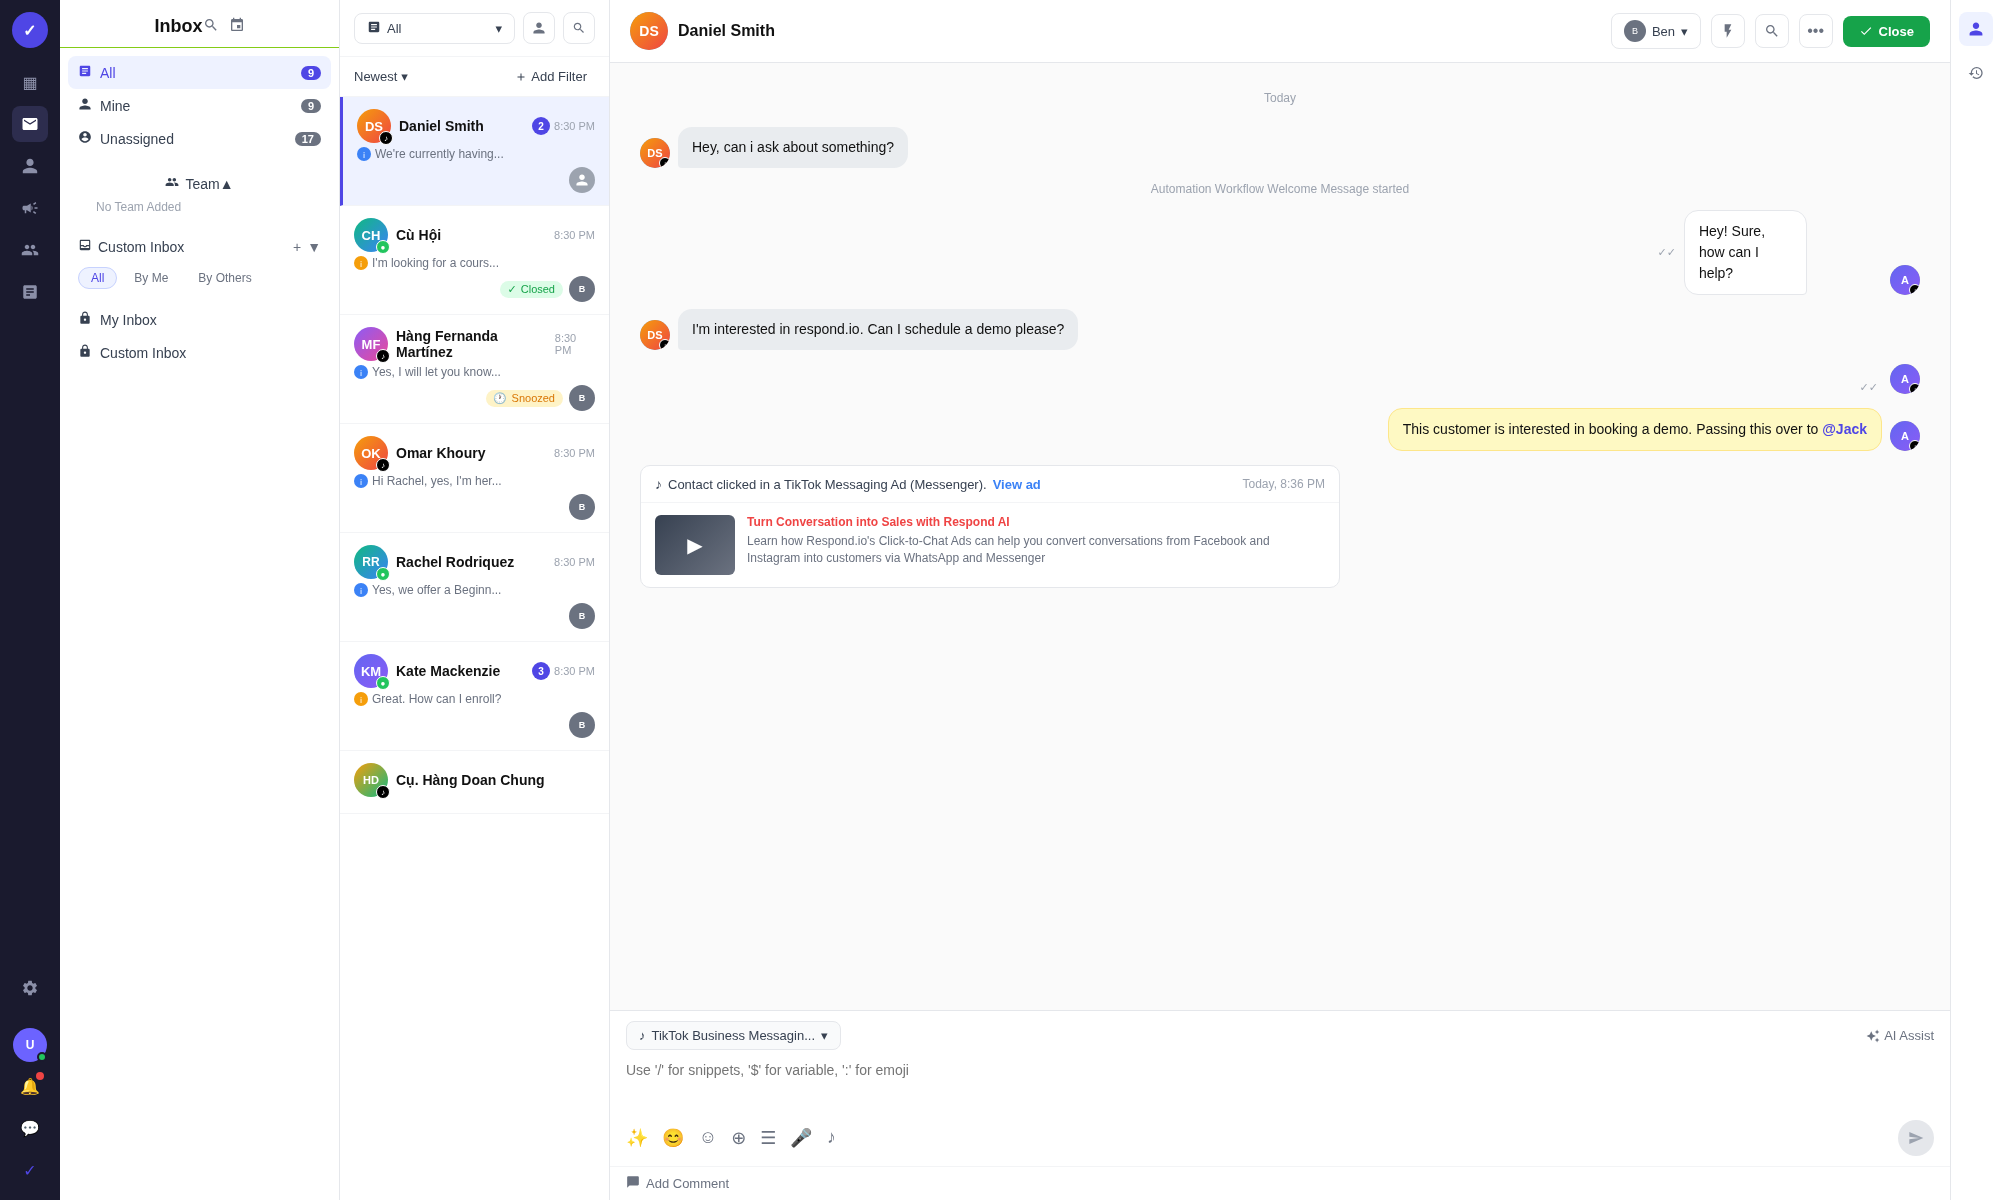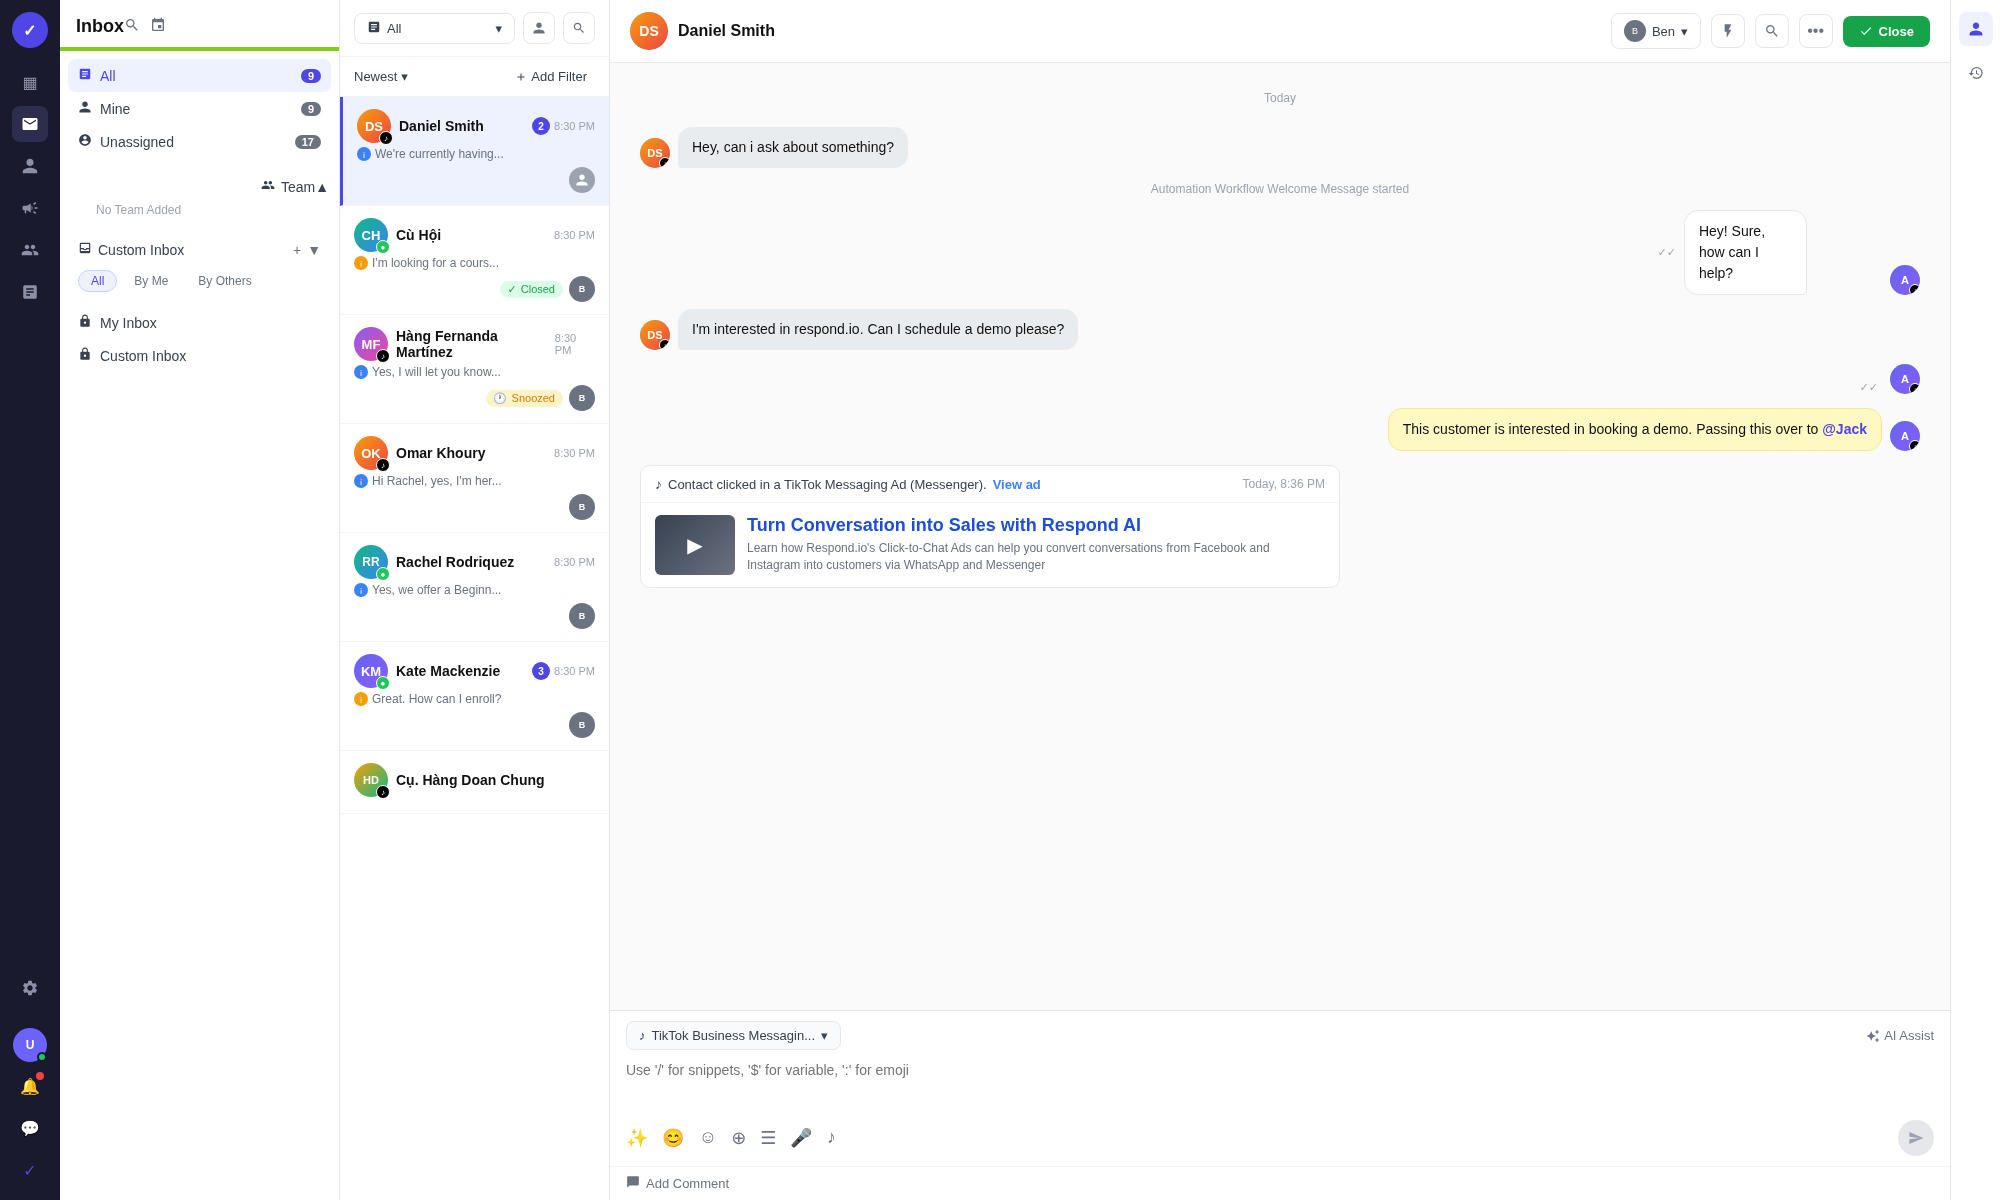--- a/index.html
+++ b/index.html
@@ -22,38 +22,38 @@
     }
     .icon-bar .badge-dot {
       width: 10px; height: 10px; background: #22c55e; border-radius: 50%; position: absolute; bottom: 0; right: 0; border: 2px solid #1a1a2e;
     }
 
     
     .sidebar {
       width: 280px; min-width: 280px; background: #fff; border-right: 1px solid #e5e7eb; display: flex; flex-direction: column; overflow-y: auto;
     }
     .sidebar-header {
-      display: flex; align-items: center; justify-content: flex-start; padding: 16px 16px 10px; border-bottom: 4px solid #84cc16;
+      display: flex; align-items: center; justify-content: center; padding: 16px 16px 10px; border-bottom: 1px solid #84cc16;
     }
     .sidebar-title { font-size: 18px; font-weight: 700; color: #111; }
     .sidebar-header-icons { display: flex; gap: 10px; color: #6b7280; }
     .sidebar-header-icons span { cursor: pointer; font-size: 16px; }
 
     .sidebar-nav { padding: 8px 8px; }
     .sidebar-nav-item {
       display: flex; align-items: center; justify-content: space-between; padding: 8px 10px; border-radius: 8px; cursor: pointer; color: #374151; font-size: 14px; font-weight: 500;
     }
     .sidebar-nav-item.active { background: #eef2ff; color: #4f46e5; }
     .sidebar-nav-item .left { display: flex; align-items: center; gap: 8px; }
     .sidebar-nav-item .badge { background: #6b7280; color: #fff; border-radius: 12px; padding: 1px 7px; font-size: 11px; font-weight: 600; }
     .sidebar-nav-item.active .badge { background: #4f46e5; }
 
     .sidebar-section { padding: 6px 10px; }
     .sidebar-section-header {
-      display: flex; align-items: center; justify-content: flex-end; padding: 6px 0; color: #374151; font-size: 14px; font-weight: 500; cursor: pointer;
+      display: flex; align-items: center; justify-content: center; padding: 6px 0; color: #374151; font-size: 14px; font-weight: 500; cursor: pointer;
     }
     .sidebar-section-header .left { display: flex; align-items: center; gap: 6px; }
     .sidebar-section-sub { color: #9ca3af; font-size: 12px; padding: 2px 26px 6px; }
 
     .custom-inbox-header {
       display: flex; align-items: center; justify-content: space-between; padding: 8px 10px; color: #374151; font-size: 14px; font-weight: 500; cursor: pointer;
     }
     .custom-inbox-header .left { display: flex; align-items: center; gap: 6px; }
     .custom-inbox-tabs { display: flex; gap: 4px; padding: 4px 10px 6px; }
     .custom-inbox-tab {
@@ -157,21 +157,21 @@
     .ad-card {
       background: #fff; border: 1px solid #e5e7eb; border-radius: 10px; overflow: hidden; max-width: 700px;
     }
     .ad-card-header {
       display: flex; align-items: center; justify-content: space-between; padding: 10px 14px; border-bottom: 1px solid #f3f4f6; font-size: 13px; color: #374151;
     }
     .ad-card-header .left { display: flex; align-items: center; gap: 6px; }
     .ad-card-header .view-link { color: #3b82f6; font-weight: 600; text-decoration: none; cursor: pointer; }
     .ad-card-body { display: flex; gap: 12px; padding: 12px 14px; align-items: flex-start; }
     .ad-thumbnail { width: 80px; height: 60px; background: #374151; border-radius: 6px; flex-shrink: 0; overflow: hidden; }
-    .ad-content-title { font-size: 18px; font-weight: 700; color: #1d4ed8; margin-bottom: 4px; }
+    .ad-content-title { font-size: 12px; font-weight: 700; color: #ef4444; margin-bottom: 4px; }
     .ad-content-desc { font-size: 12px; color: #6b7280; line-height: 1.4; }
 
     
     .compose-area {
       border-top: 1px solid #e5e7eb; background: #fff; padding: 10px 16px;
     }
     .compose-channel-row {
       display: flex; align-items: center; justify-content: space-between; margin-bottom: 8px;
     }
     .channel-select {

